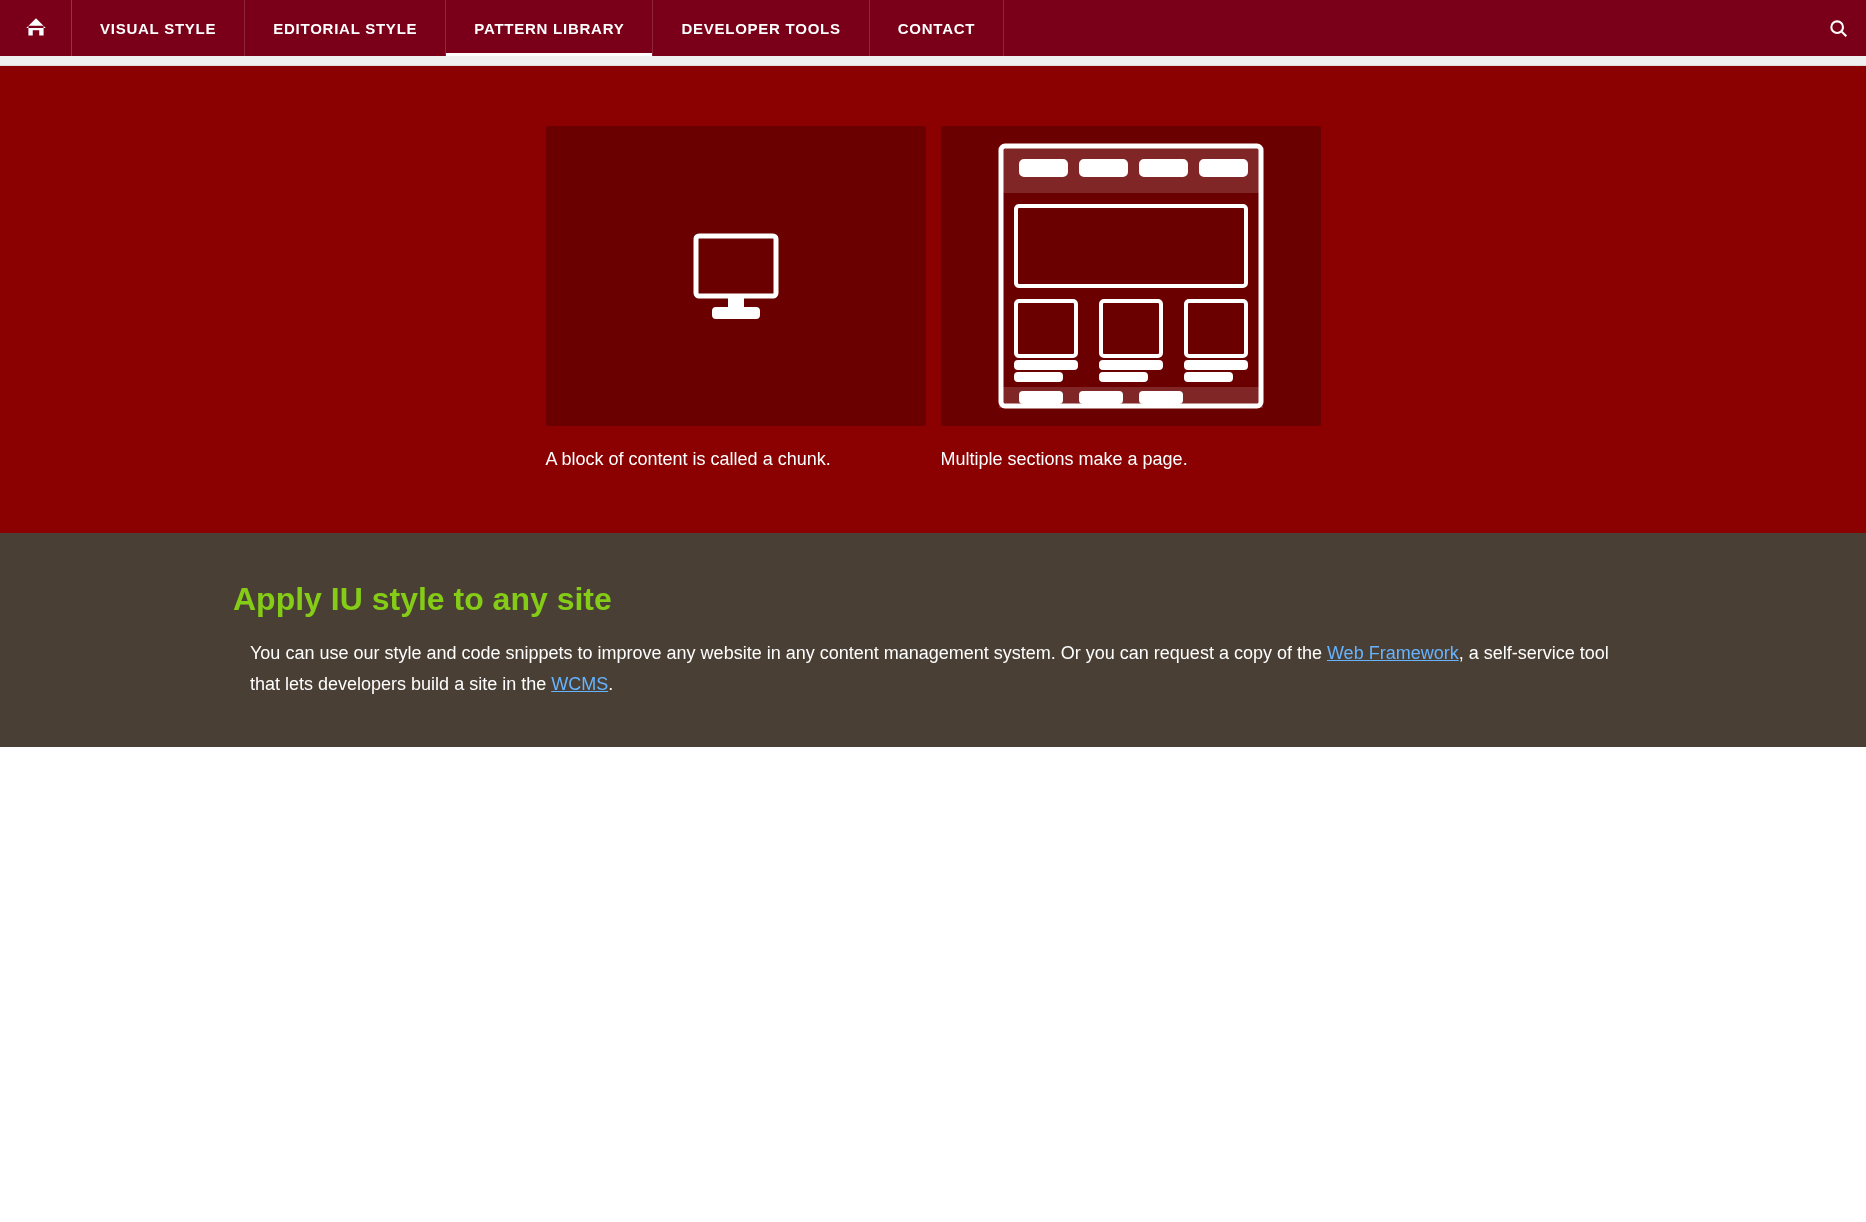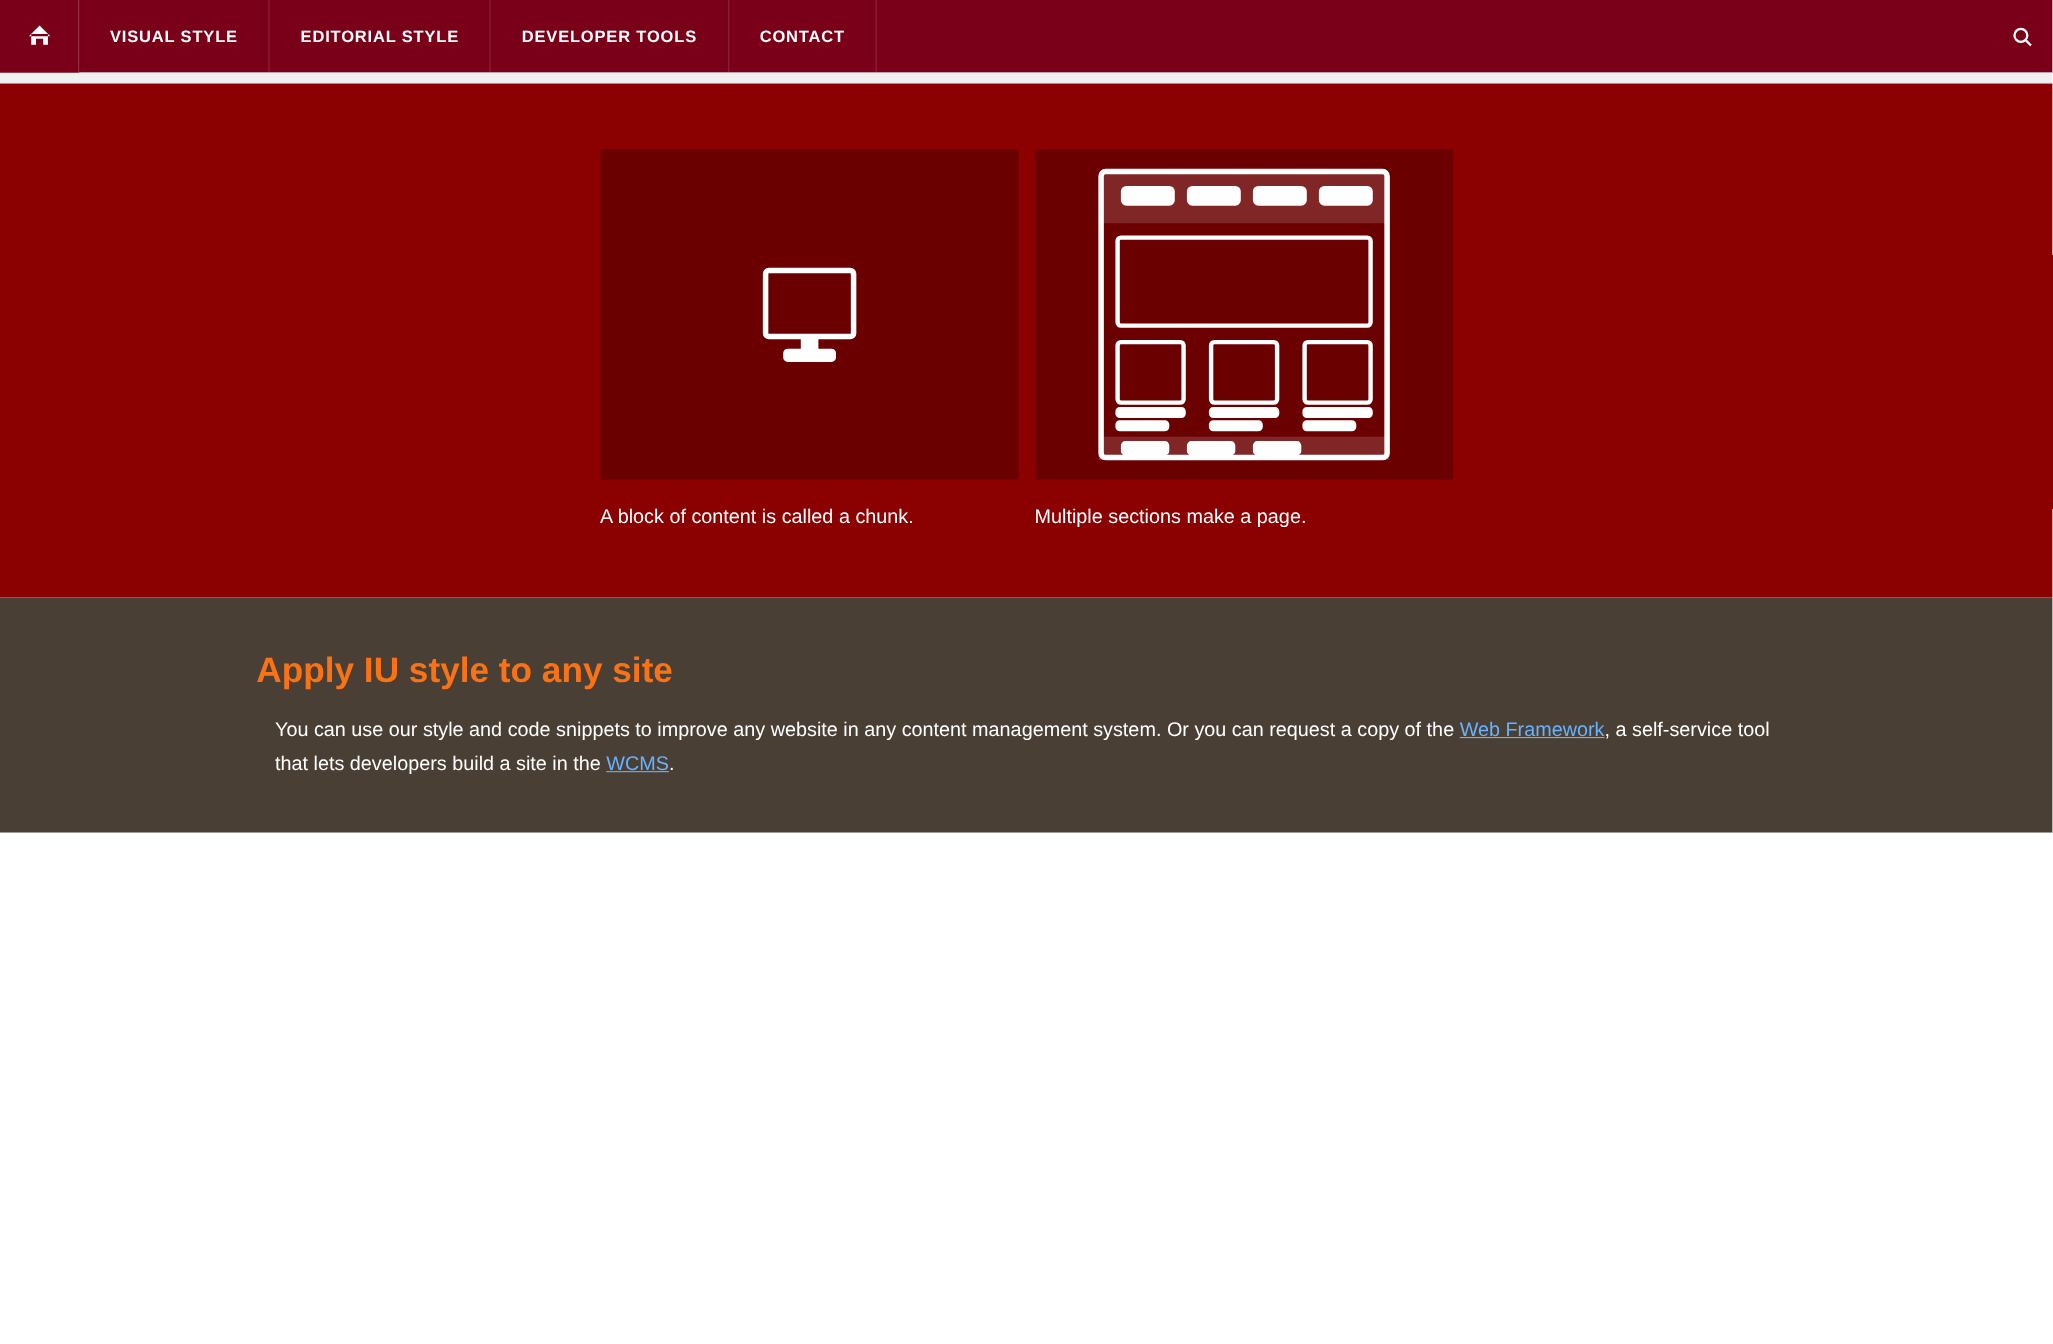--- a/index.html
+++ b/index.html
@@ -3,21 +3,21 @@
   <meta charset="utf-8">
   <style>
     * { box-sizing: border-box; margin: 0; padding: 0; }
     body { font-family: Georgia, 'Times New Roman', serif; background: #fff; }
 
     
     nav {
       background: #7a0019;
       display: flex;
       align-items: stretch;
-      height: 66px;
+      height: 56px;
     }
     .nav-home {
       display: flex;
       align-items: center;
       justify-content: center;
       width: 72px;
       background: #7a0019;
       border-right: 1px solid rgba(255,255,255,0.2);
       cursor: pointer;
       flex-shrink: 0;
@@ -112,21 +112,21 @@
     
     .bottom-section {
       background: #4a3f35;
       padding: 48px 40px;
     }
     .bottom-content {
       max-width: 1400px;
       margin: 0 auto;
     }
     .bottom-title {
-      color: #f97316;
+      color: #84cc16;
       font-family: Arial, Helvetica, sans-serif;
       font-size: 32px;
       font-weight: 700;
       margin-bottom: 20px;
     }
     .bottom-text {
       color: white;
       font-family: Arial, Helvetica, sans-serif;
       font-size: 18px;
       line-height: 1.7;
@@ -145,20 +145,23 @@
     <svg viewBox="0 0 24 24">
       <path d="M3 12L12 3l9 9M5 10v9h4v-5h6v5h4v-9"></path>
     </svg>
   </div>
   <div class="nav-links">
     <div class="nav-item">
       <span>VISUAL STYLE</span>
     </div>
     <div class="nav-item">
       <span>EDITORIAL STYLE</span>
+    </div>
+    <div class="nav-item active">
+      <span>PATTERN LIBRARY</span>
     </div>
     <div class="nav-item">
       <span>DEVELOPER TOOLS</span>
     </div>
     <div class="nav-item">
       <span>CONTACT</span>
     </div>
   </div>
   <div class="nav-search">
     <svg viewBox="0 0 24 24">

